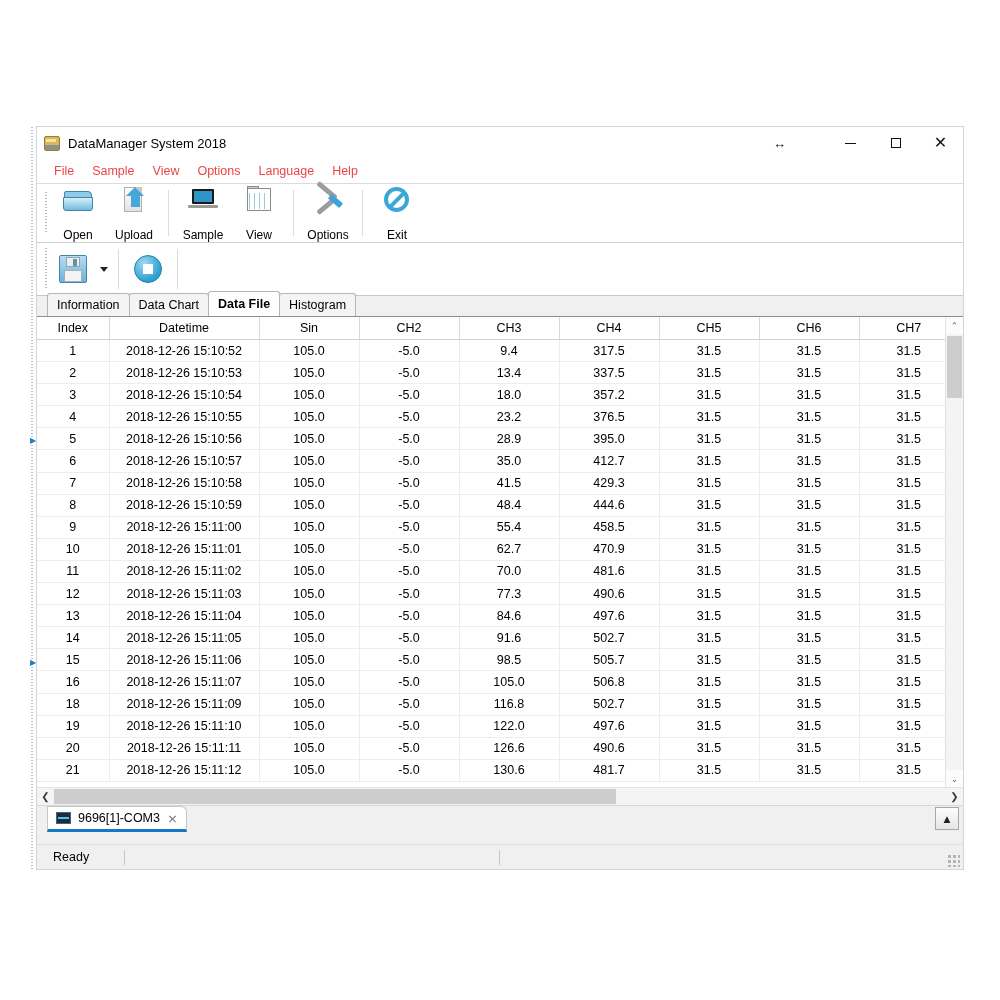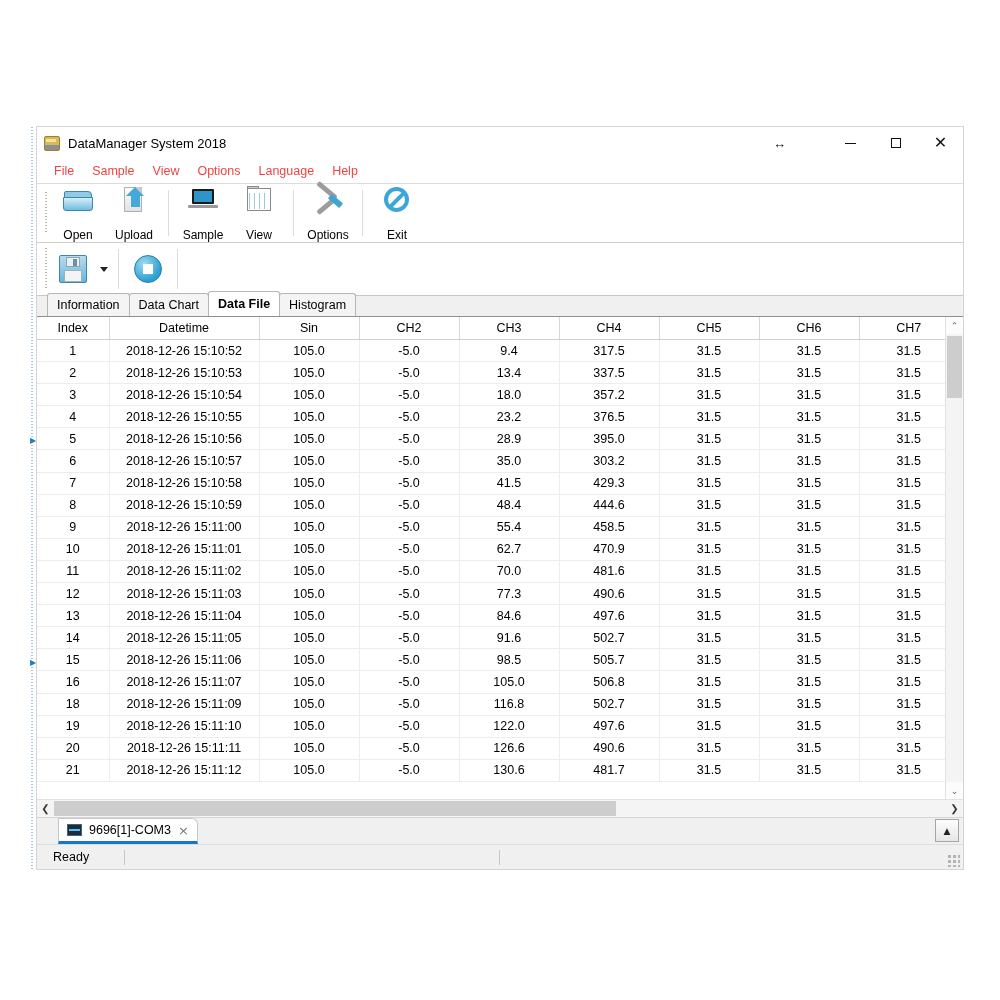--- a/index.html
+++ b/index.html
@@ -301,21 +301,20 @@
   }
   .hs-track { flex:1; height:17px; position:relative; background:#f4f4f4; }
   .hs-thumb { position:absolute; top:1px; height:15px; background:#cdcdcd; }
 
   
   .doctabs {
     height:26px; background:#f0f0f0;
     display:flex; align-items:flex-end; flex:none;
     border-top:1px solid #d6d6d6;
     position:relative;
-    padding-left:11px;
   }
   .doctab {
     height:22px; display:flex; align-items:center; gap:7px;
     padding:0 8px 0 8px;
     background:#ffffff;
     border:1px solid #c6c6c6; border-bottom:3px solid #1477c8;
     border-radius:0 6px 0 0;
     font-size:12.5px; color:#000;
     margin-left:10px;
     white-space:nowrap;
@@ -336,20 +335,21 @@
     display:flex; align-items:center; justify-content:center;
     font-size:9px; color:#222; font-family:"DejaVu Sans", sans-serif;
   }
 
   
   .statusbar {
     height:24px; background:#f0f0f0; flex:none;
     display:flex; align-items:center;
     border-top:1px solid #dedede;
     position:relative;
+    margin-top:12px;
   }
   .status-text { font-size:12.5px; color:#000; margin-left:16px; }
   .status-div { width:1px; height:15px; background:#c8c8c8; margin-left:35px; }
   .status-div2 { width:1px; height:15px; background:#c8c8c8; position:absolute; left:462px; }
   .grip-dots {
     position:absolute; right:3px; bottom:2px; width:13px; height:13px;
     background-image:
       radial-gradient(#b4b4b4 45%, transparent 46%),
       radial-gradient(#b4b4b4 45%, transparent 46%);
     background-size:5px 5px;
@@ -565,21 +565,21 @@
                 <td>31.5</td>
                 <td>31.5</td>
                 <td>31.5</td>
               </tr>
               <tr>
                 <td class="c-index">6</td>
                 <td>2018-12-26 15:10:57</td>
                 <td>105.0</td>
                 <td>-5.0</td>
                 <td>35.0</td>
-                <td>303.2</td>
+                <td>412.7</td>
                 <td>31.5</td>
                 <td>31.5</td>
                 <td>31.5</td>
               </tr>
               <tr>
                 <td class="c-index">7</td>
                 <td>2018-12-26 15:10:58</td>
                 <td>105.0</td>
                 <td>-5.0</td>
                 <td>41.5</td>

